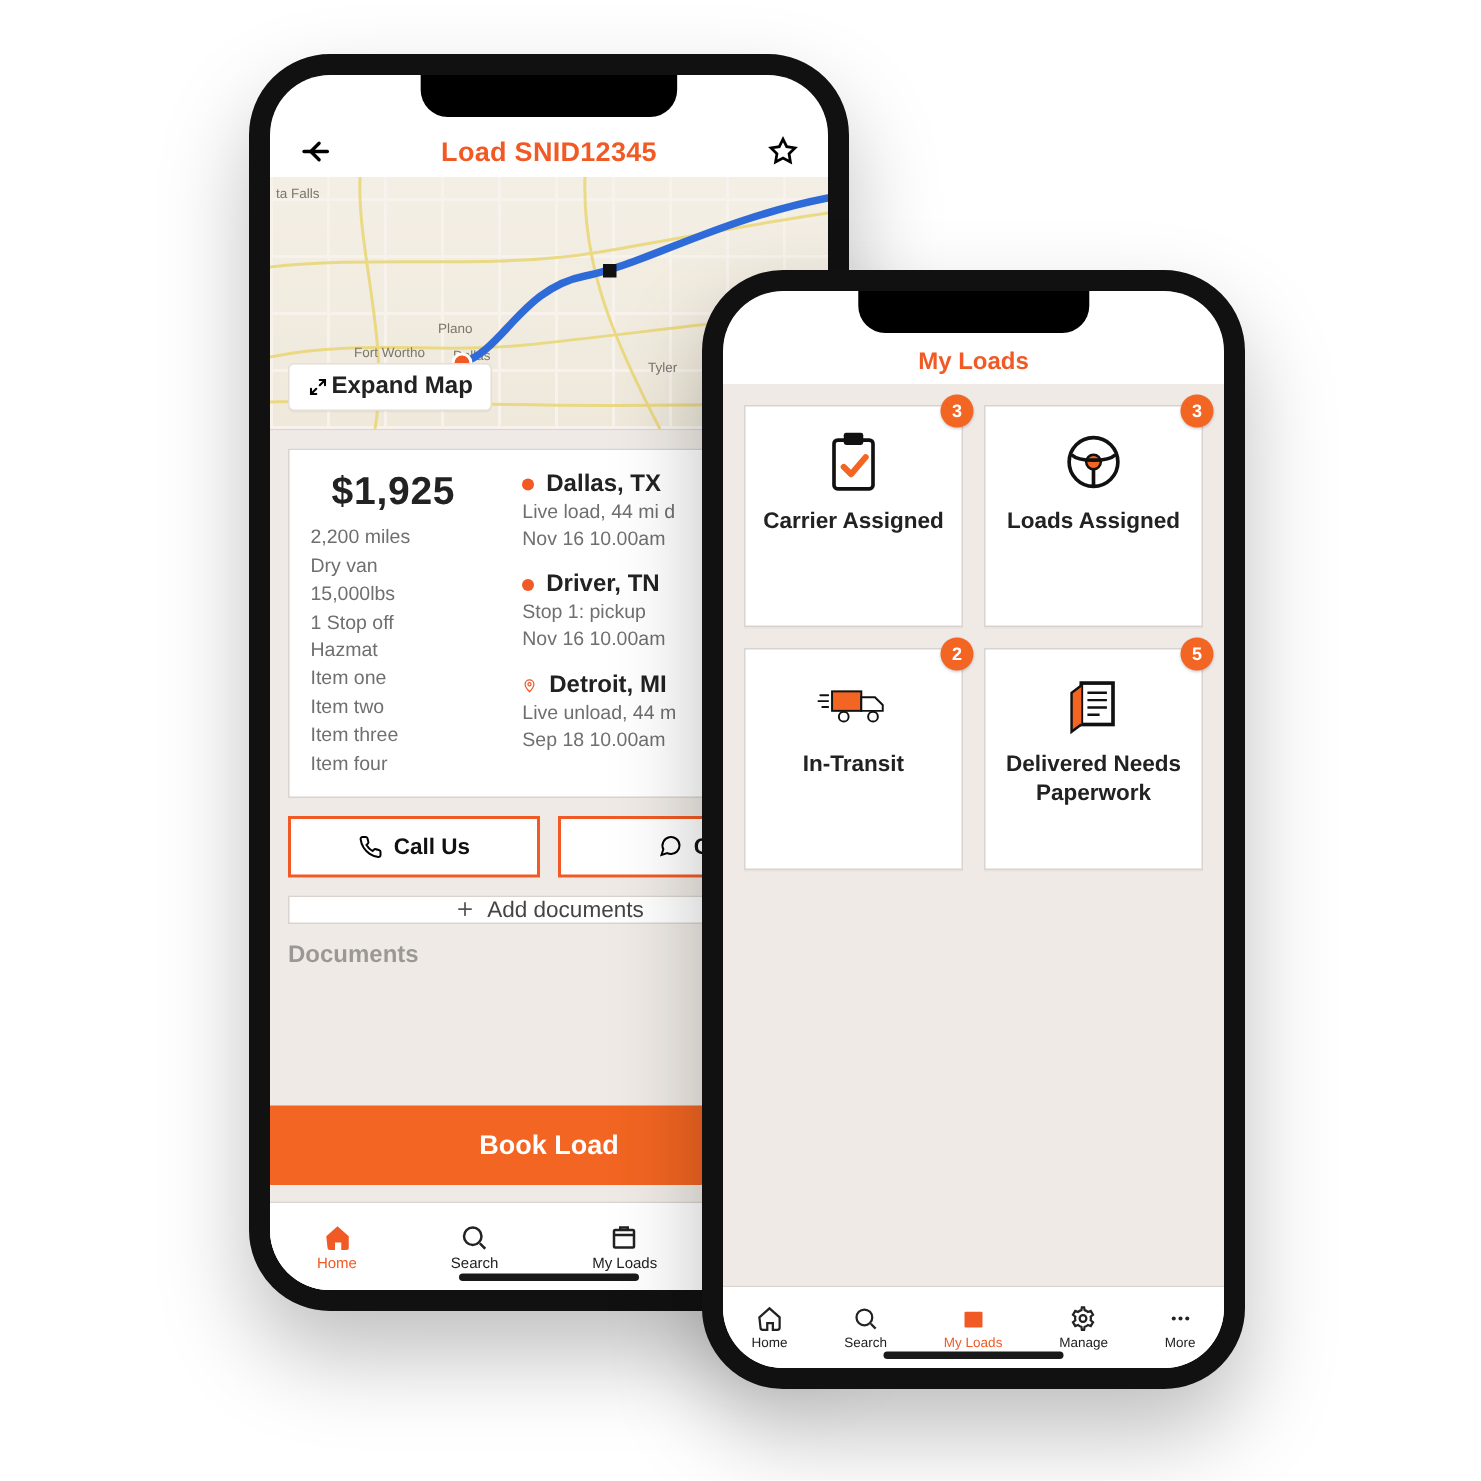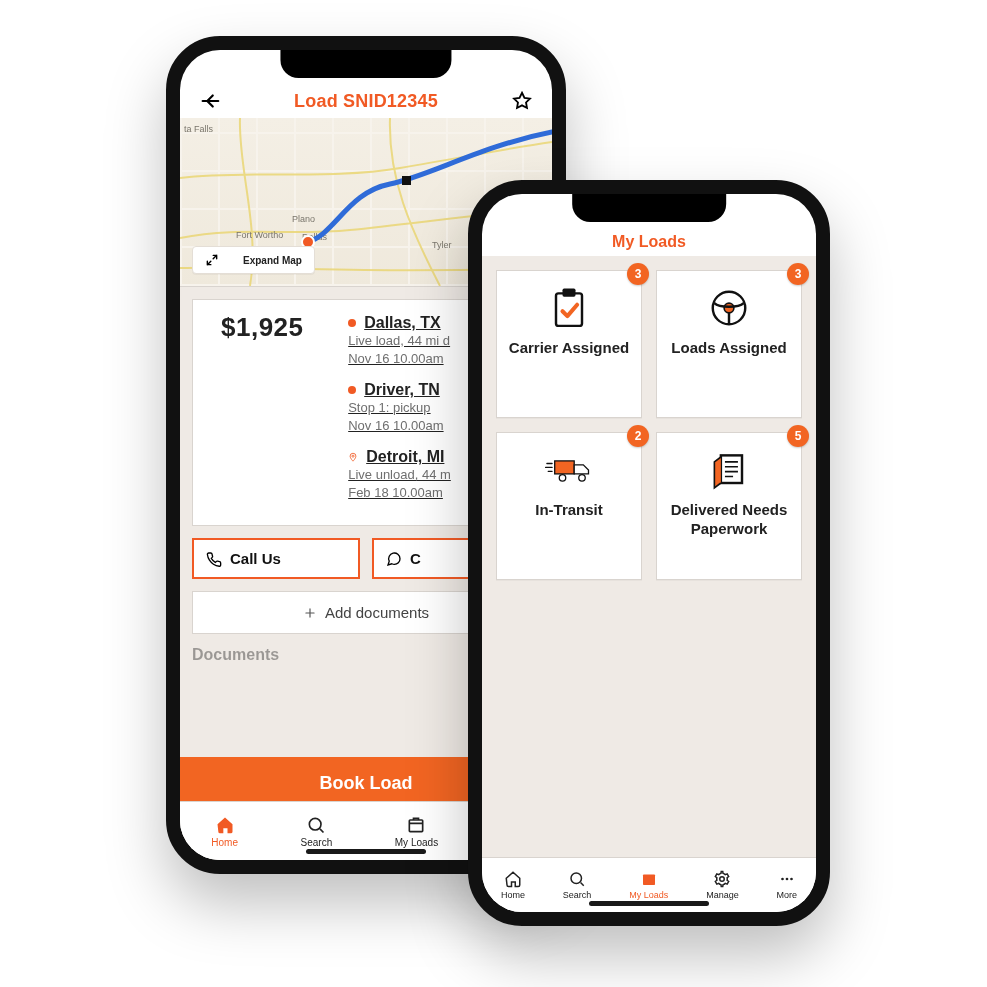--- a/index.html
+++ b/index.html
@@ -51,44 +51,44 @@
       repeating-linear-gradient(90deg,#f7f3ec 0 2px,transparent 2px 38px),
       repeating-linear-gradient(0deg,#f7f3ec 0 2px,transparent 2px 38px),
       linear-gradient(180deg,#f4efe5,#efe9dc);
     border-bottom:1px solid var(--line);
     overflow:hidden;
   }
   .roads{position:absolute;inset:0;}
   .route{position:absolute;inset:0;}
   .chip{
     position:absolute;left:12px;bottom:12px;background:#fff;border:1px solid #e4ded6;border-radius:4px;
-    padding:6px 12px;display:flex;gap:24px;align-items:center;font-weight:600;font-size:10px;box-shadow:0 1px 0 rgba(0,0,0,.04);
+    padding:6px 12px;display:flex;gap:2px;align-items:center;font-weight:600;font-size:16px;box-shadow:0 1px 0 rgba(0,0,0,.04);
   }
 
   .a-body{flex:1;background:var(--bg);overflow:hidden;position:relative;}
   .a-panel{margin:12px;background:#fff;border:1px solid var(--line);padding:12px 14px;display:flex;gap:14px;}
   .a-price-col{width:40%;}
   .price{font-weight:900;font-size:26px;letter-spacing:.5px;margin-left:14px;}
   .spec{color:var(--muted);font-size:13px;line-height:1.45;margin-top:6px;}
   .a-stops{flex:1;}
-  .stop{padding:2px 0 12px 0;text-decoration:underline;}
+  .stop{padding:2px 0 12px 0;}
   .stop .row1{display:flex;align-items:center;gap:8px;}
   .dot{width:8px;height:8px;border-radius:50%;background:var(--orange);display:inline-block;}
   .pin{width:10px;height:14px;color:var(--orange);}
   .city{font-weight:800;font-size:16px;}
   .sub{color:var(--muted);font-size:13px;line-height:1.35;}
 
   .a-actions{display:flex;gap:12px;margin:0 12px;}
-  .btn-outline{flex:1;border:2px solid var(--orange);background:#fff;color:#111;padding:10px 12px;font-weight:600;font-size:15px;display:flex;align-items:center;gap:8px;}
-
-  .a-adddoc{margin:12px;border:1px solid var(--line);background:#fff;color:#444;padding:12px;display:flex;align-items:center;justify-content:center;gap:8px;font-size:15px;}
+  .btn-outline{flex:1;border:2px solid var(--orange);background:#fff;color:#111;padding:10px 12px;font-weight:600;font-size:15px;display:flex;align-items:center;justify-content:center;gap:8px;}
+
+  .a-adddoc{margin:12px;border:1px solid var(--line);background:#fff;color:#444;display:flex;align-items:center;justify-content:center;gap:8px;font-size:15px;}
 
   .a-docs-title{margin:6px 12px 0 12px;font-weight:800;font-size:16px;color:#000000;}
 
-  .a-book{position:absolute;left:0;right:0;bottom:50px;background:var(--orange2);color:#fff;text-align:center;font-weight:800;font-size:18px;padding:16px 0;}
+  .a-book{position:absolute;left:0;right:0;bottom:70px;background:var(--orange2);color:#fff;text-align:center;font-weight:800;font-size:18px;padding:16px 0;}
 
   .a-tabbar{position:absolute;left:0;right:0;bottom:0;height:58px;background:#fff;border-top:1px solid var(--line);display:flex;align-items:center;justify-content:space-around;}
   .tab{display:flex;flex-direction:column;align-items:center;gap:2px;font-size:10px;color:#222;}
   .tab svg{width:20px;height:20px;}
   .tab.active{color:var(--orange);}
   .tab.active svg{color:var(--orange);}
 
   
   .b-wrap{position:absolute;inset:0;display:flex;flex-direction:column;}
   .b-header{padding-top:34px;height:28px;display:flex;align-items:center;justify-content:center;color:var(--orange);font-weight:800;font-size:16px;}
@@ -161,20 +161,31 @@
                 <path d="M4 20l6-6M20 4l-6 6M14 4h6v6M10 20H4v-6"></path>
               </svg>
           <span>Expand Map</span>
         </div>
       </div>
 
       <div class="a-body">
         <div class="a-panel">
           <div class="a-price-col">
             <div class="price">$1,925</div>
+            <div class="spec">
+              <div>2,200 miles</div>
+              <div>Dry van</div>
+              <div>15,000lbs</div>
+              <div>1 Stop off</div>
+              <div>Hazmat</div>
+              <div>Item one</div>
+              <div>Item two</div>
+              <div>Item three</div>
+              <div>Item four</div>
+            </div>
           </div>
           <div class="a-stops">
             <div class="stop">
               <div class="row1">
                     <span class="dot"></span>
                     <span class="city">Dallas, TX</span>
                   </div>
               <div class="sub">Live load, 44 mi d</div>
               <div class="sub">Nov 16  10.00am</div>
             </div>
@@ -188,21 +199,21 @@
             </div>
             <div class="stop">
               <div class="row1">
                 <svg class="pin" viewBox="0 0 24 24" fill="none" stroke="currentColor" stroke-width="2">
                       <path d="M12 22s7-7.2 7-12a7 7 0 10-14 0c0 4.8 7 12 7 12z"></path>
                       <circle cx="12" cy="10" r="2.5"></circle>
                     </svg>
                 <span class="city">Detroit, MI</span>
               </div>
               <div class="sub">Live unload, 44 m</div>
-              <div class="sub">Feb 18  10.00am</div>
+              <div class="sub">Sep 18  10.00am</div>
             </div>
           </div>
         </div>
 
         <div class="a-actions">
           <div class="btn-outline">
             <svg viewBox="0 0 24 24" width="16" height="16" fill="none" stroke="#000" stroke-width="2">
                   <path d="M22 17.9v3a2 2 0 01-2.2 2 19.8 19.8 0 01-8.6-3.1 19.5 19.5 0 01-6-6A19.8 19.8 0 012.1 5.2 2 2 0 014.1 3h3a2 2 0 012 1.7c.12.96.34 1.9.66 2.8a2 2 0 01-.45 2.1L8 11a16 16 0 006 6l1.4-1.3a2 2 0 012.1-.45c.9.32 1.84.54 2.8.66a2 2 0 011.7 2z"></path>
                 </svg>
             <span>Call Us</span>

